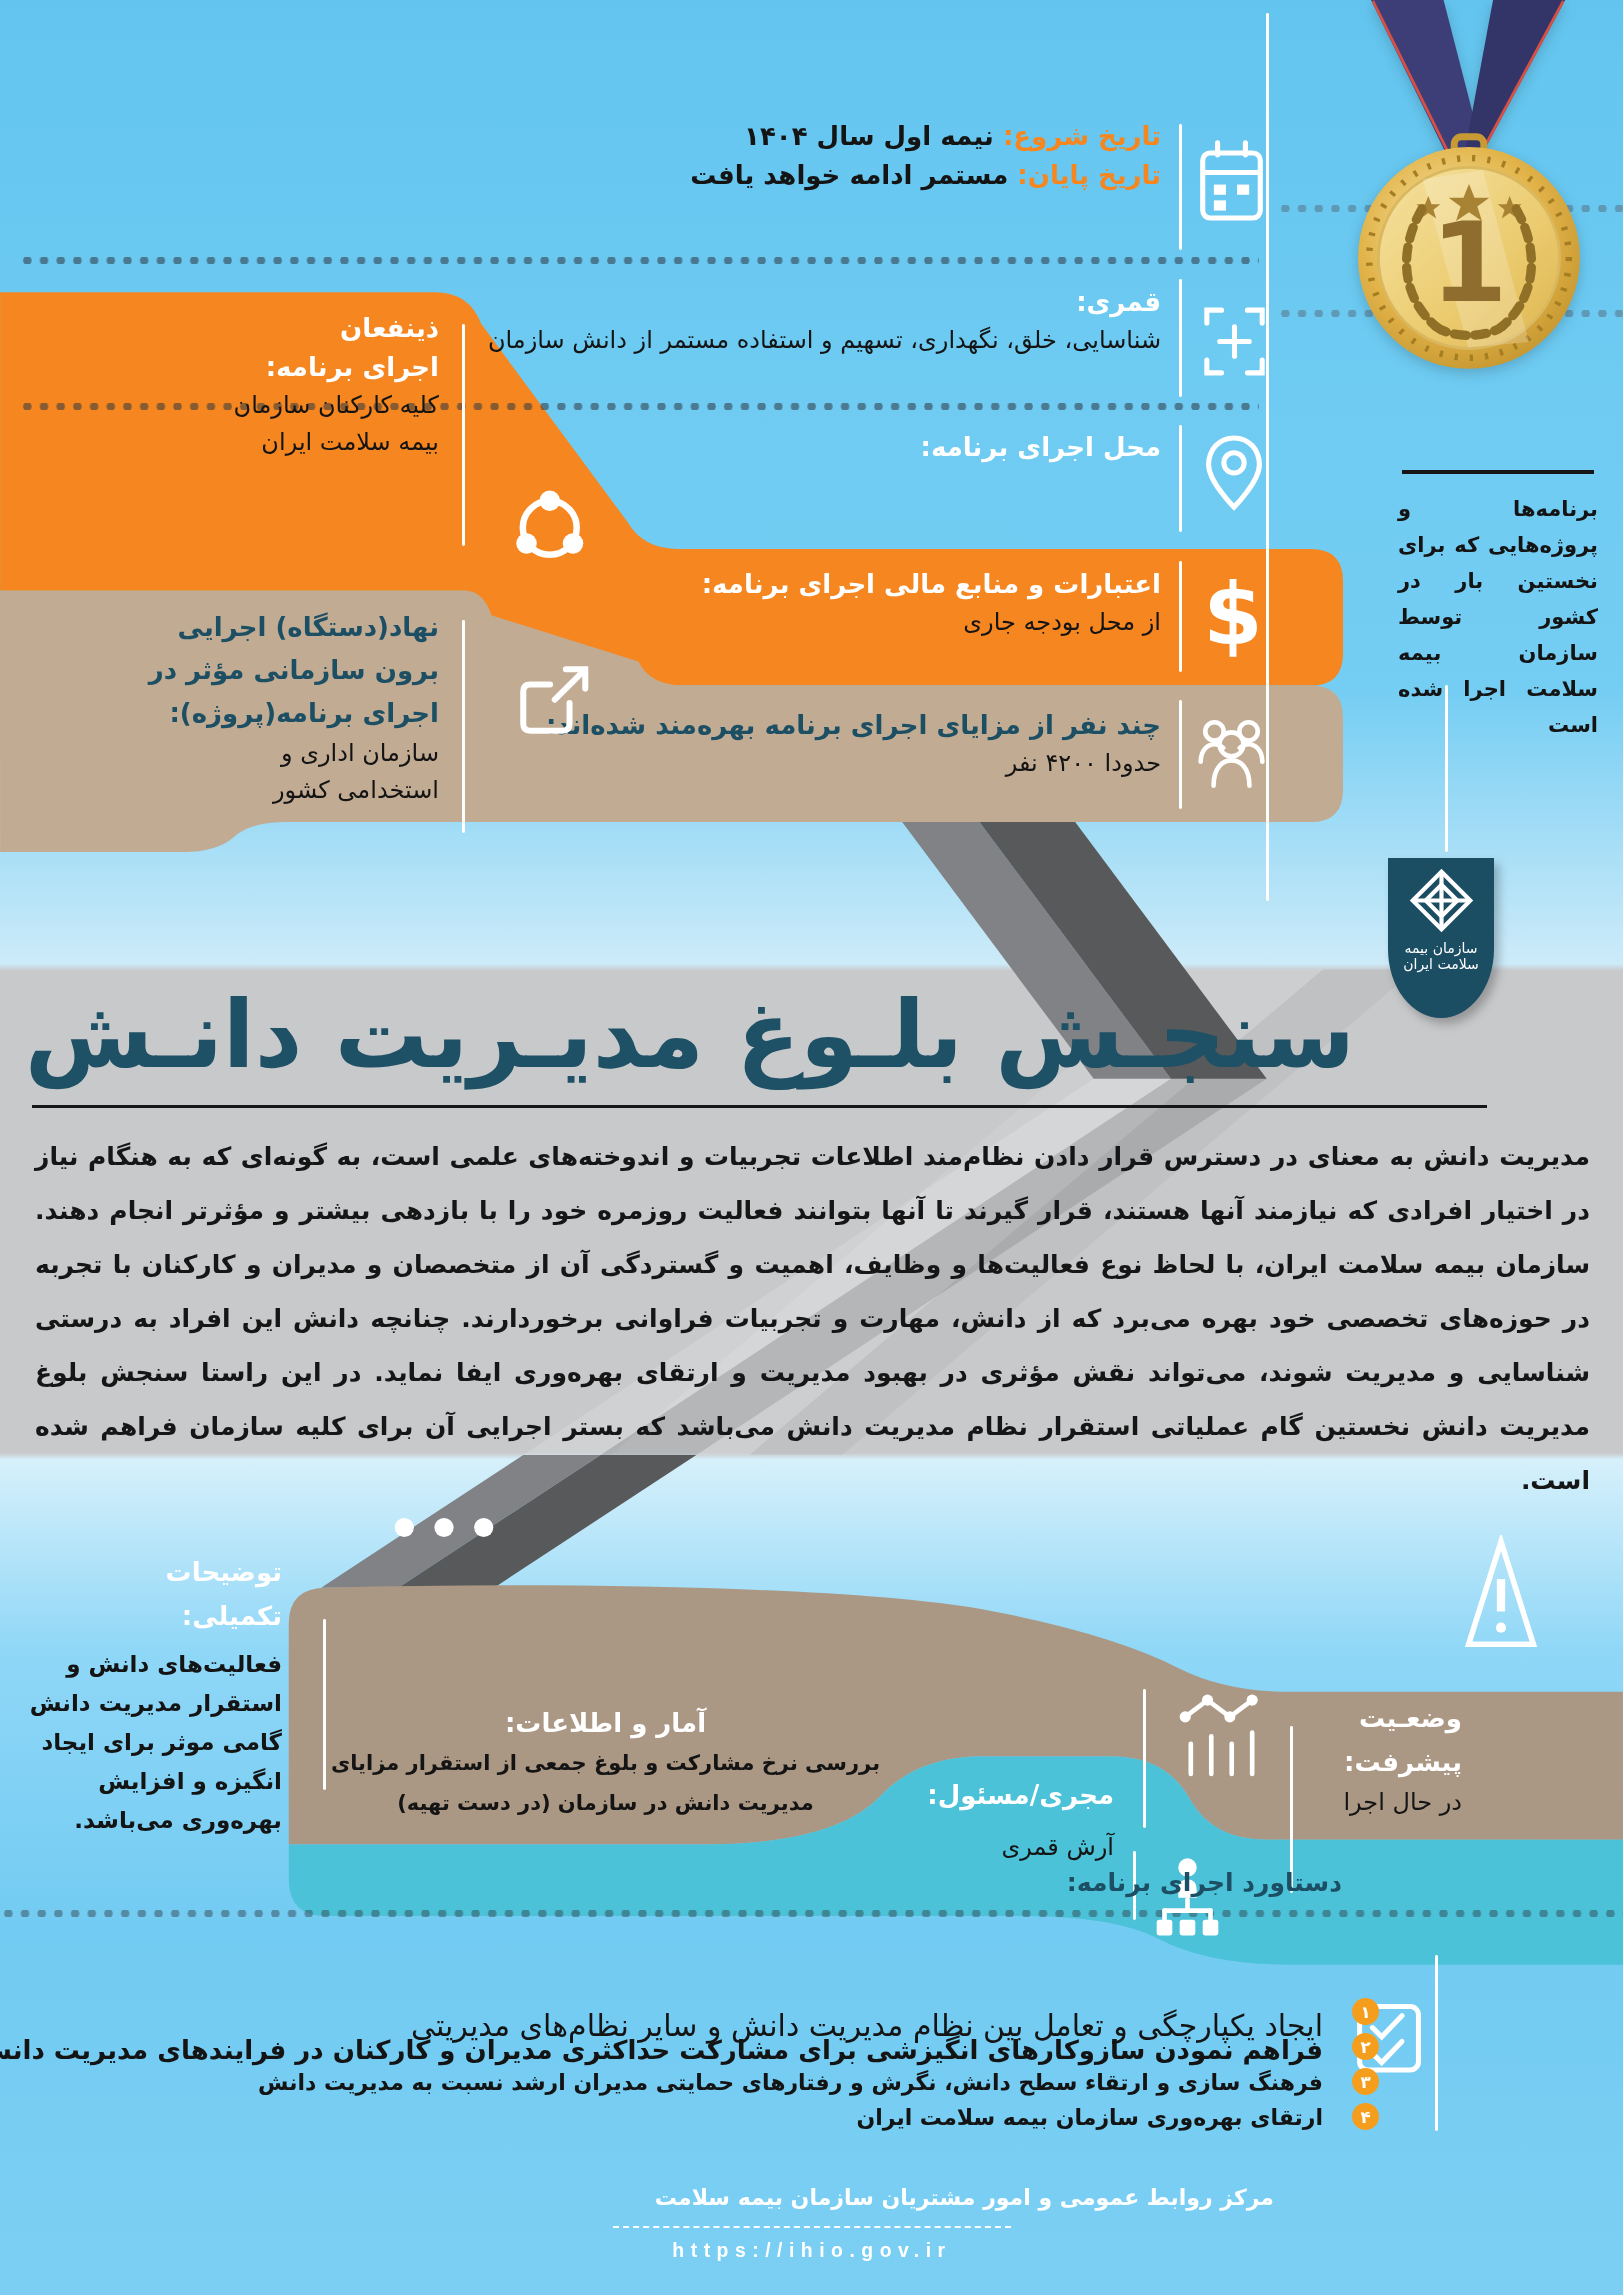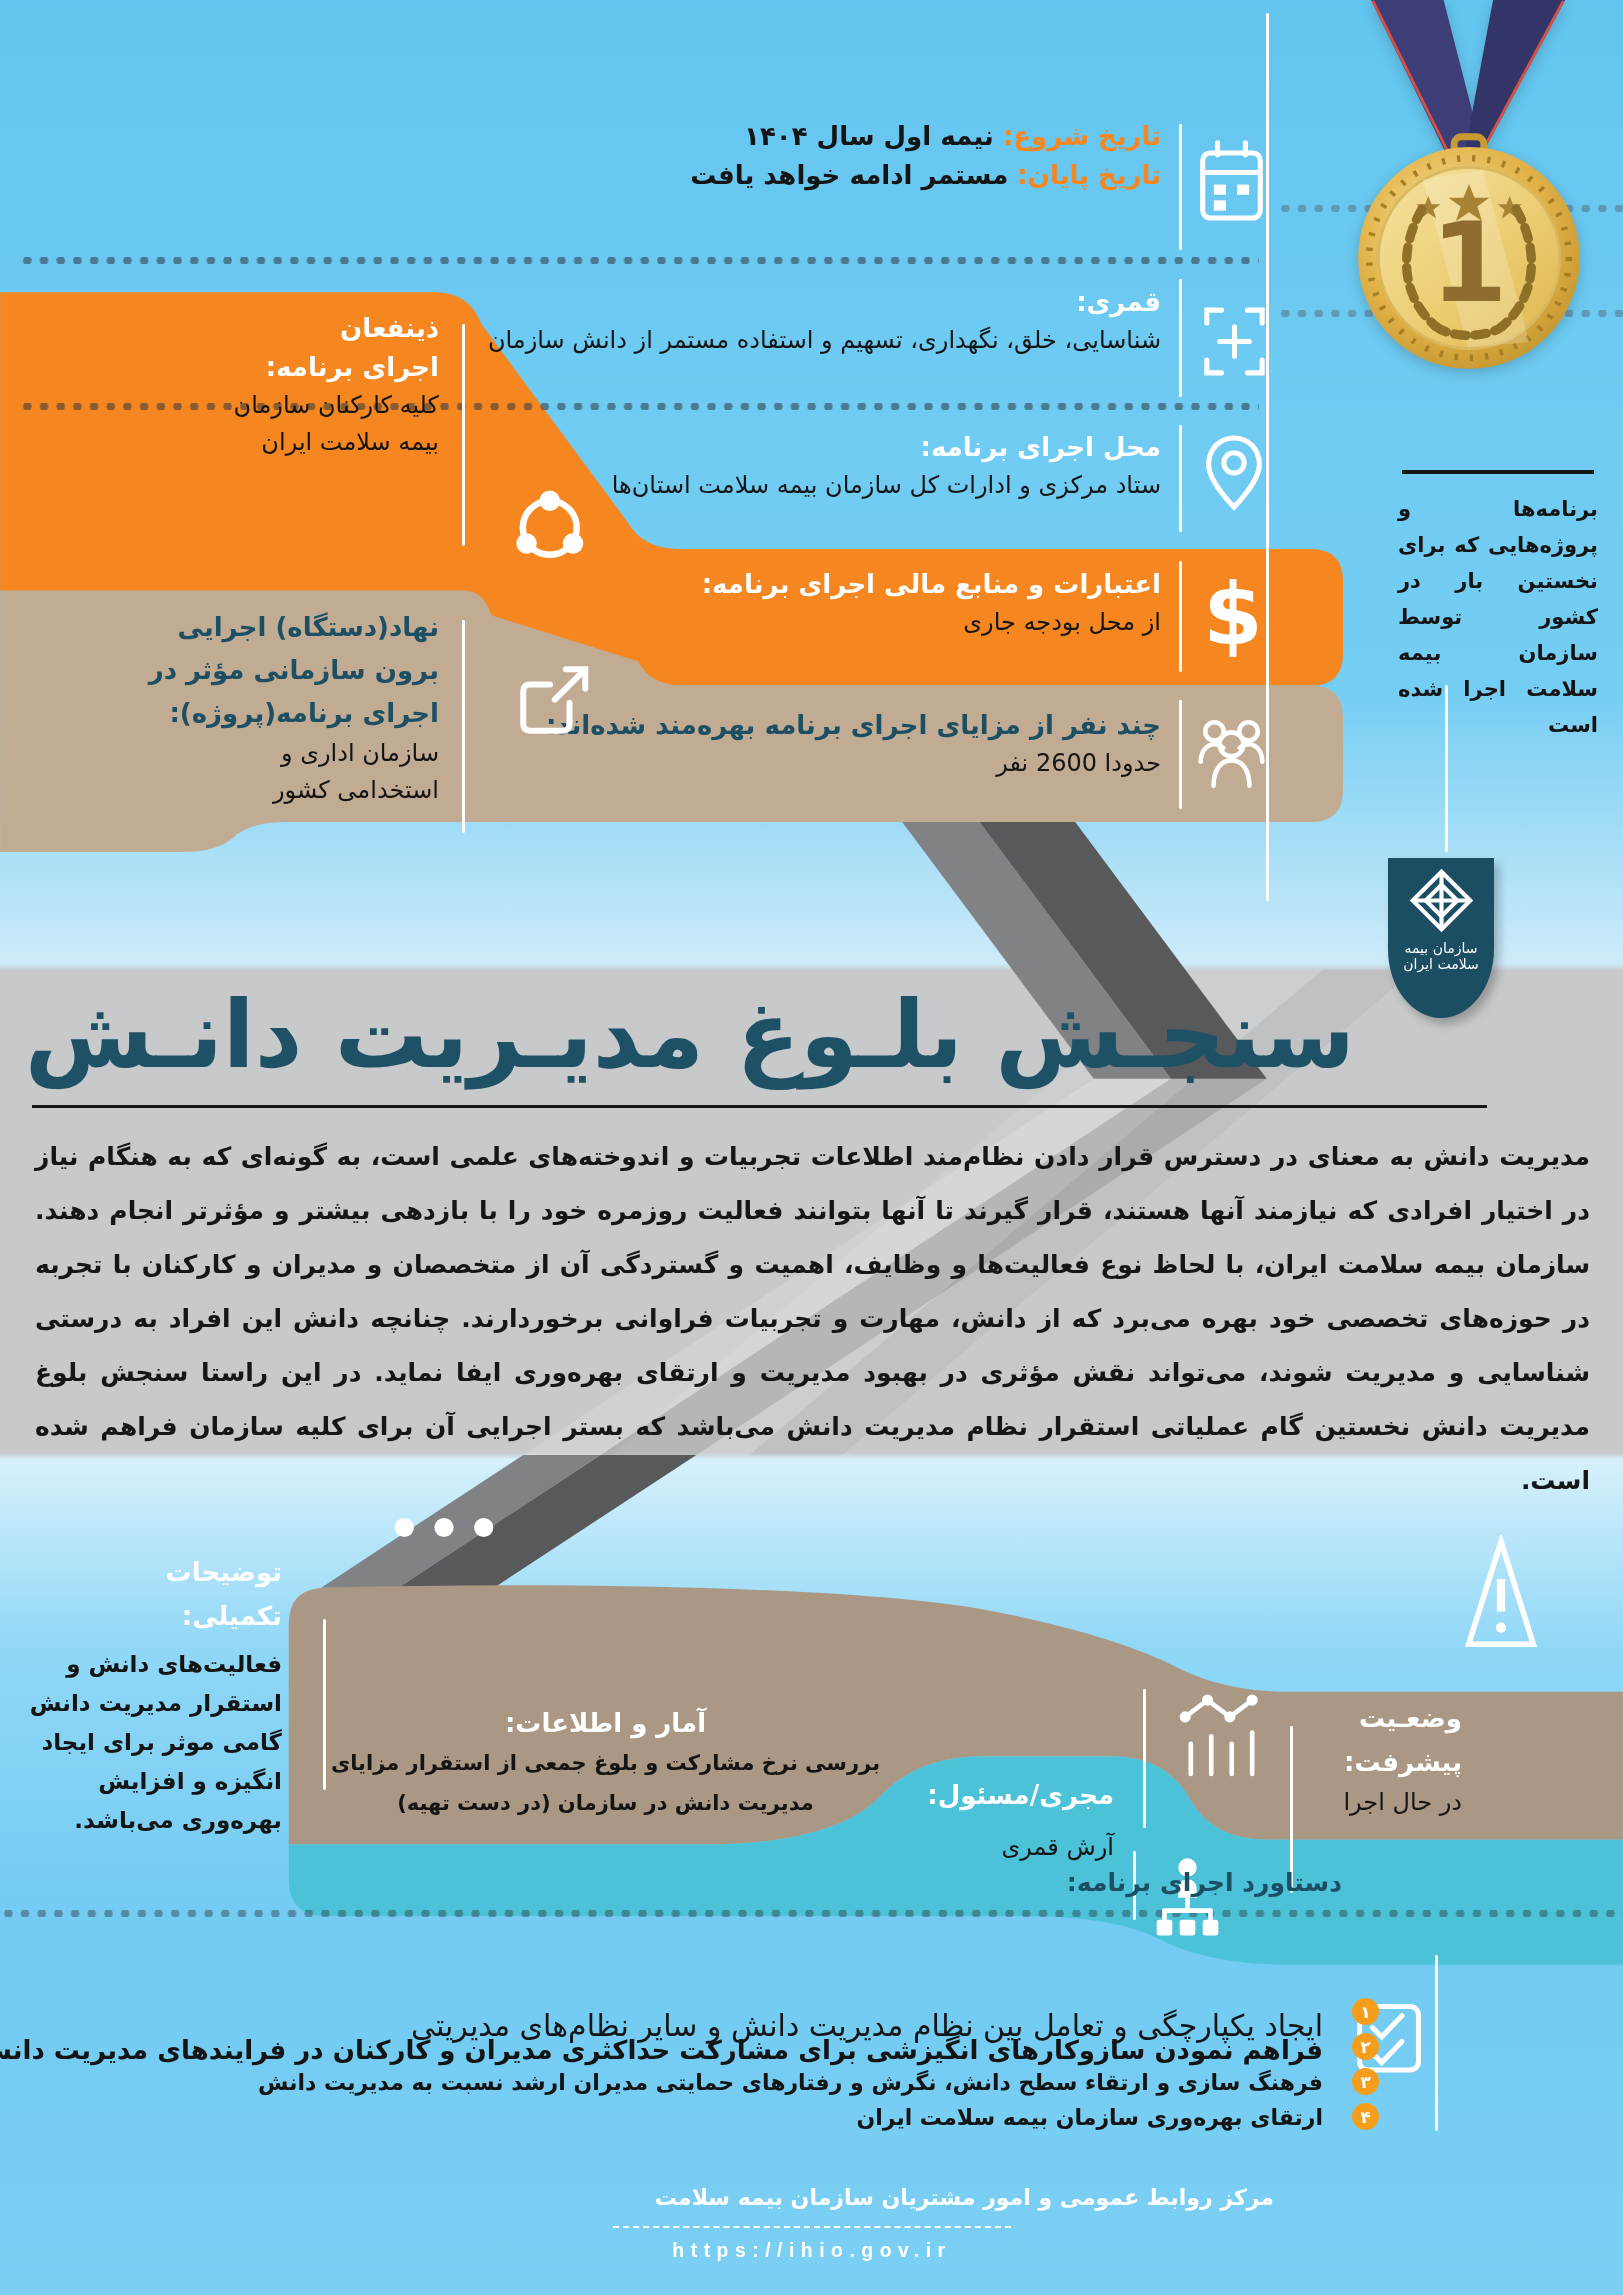--- a/index.html
+++ b/index.html
@@ -114,42 +114,41 @@
         <path d="M130,50 V22 H98"></path>
       <path d="M10,130 V158 H42"></path>
         <path d="M130,130 V158 H98"></path>
       <line x1="70" y1="58" x2="70" y2="122"></line>
         <line x1="38" y1="90" x2="102" y2="90"></line>
     </svg>
   </div>
 
   <div class="abs rtl" style="right:462px;top:428px;width:787px;">
     <div class="row-label lblW">محل اجرای برنامه:</div>
-    <div class="row-val">ستاد مرکزی و ادارات کل سازمان بیمه سلامت استان‌ها</div>
   </div>
   <div class="ic" style="left:1204px;top:433px;">
     <svg width="60" height="86" viewBox="0 0 130 185" fill="none" stroke="#fff" stroke-width="11">
       <path d="M65,10 C32,10 10,36 10,68 C10,105 65,160 65,160 C65,160 120,105 120,68 C120,36 98,10 65,10 Z"></path>
       <circle cx="65" cy="64" r="22"></circle>
     </svg>
   </div>
 
   <div class="abs rtl" style="right:462px;top:565px;width:787px;">
     <div class="row-label lblW">اعتبارات و منابع مالی اجرای برنامه:</div>
     <div class="row-val">از محل بودجه جاری</div>
   </div>
   <div class="ic" style="left:1203px;top:570px;width:60px;text-align:center;">
     <svg width="60" height="97" viewBox="0 0 130 210">
       <text x="65" y="160" text-anchor="middle" font-family="DejaVu Sans, sans-serif" font-size="185" font-weight="700" fill="#fff">$</text>
     </svg>
   </div>
 
   <div class="abs rtl" style="right:462px;top:706px;width:879px;">
     <div class="row-label lblT">چند نفر از مزایای اجرای برنامه بهره‌مند شده‌اند:</div>
-    <div class="row-val">حدودا 2600 نفر</div>
+    <div class="row-val">حدودا ۴۲۰۰ نفر</div>
   </div>
   <div class="ic" style="left:1197px;top:707px;">
     <svg width="69" height="93" viewBox="0 0 150 200" fill="none" stroke="#fff" stroke-width="10" stroke-linecap="round">
       <circle cx="38" cy="52" r="20"></circle>
         <path d="M8,118 C8,92 24,80 38,80 C46,80 52,83 57,88"></path>
       <circle cx="112" cy="52" r="20"></circle>
         <path d="M142,118 C142,92 126,80 112,80 C104,80 98,83 93,88"></path>
       <circle cx="75" cy="80" r="26"></circle>
         <path d="M36,170 C36,130 56,115 75,115 C94,115 114,130 114,170"></path>
     </svg>

